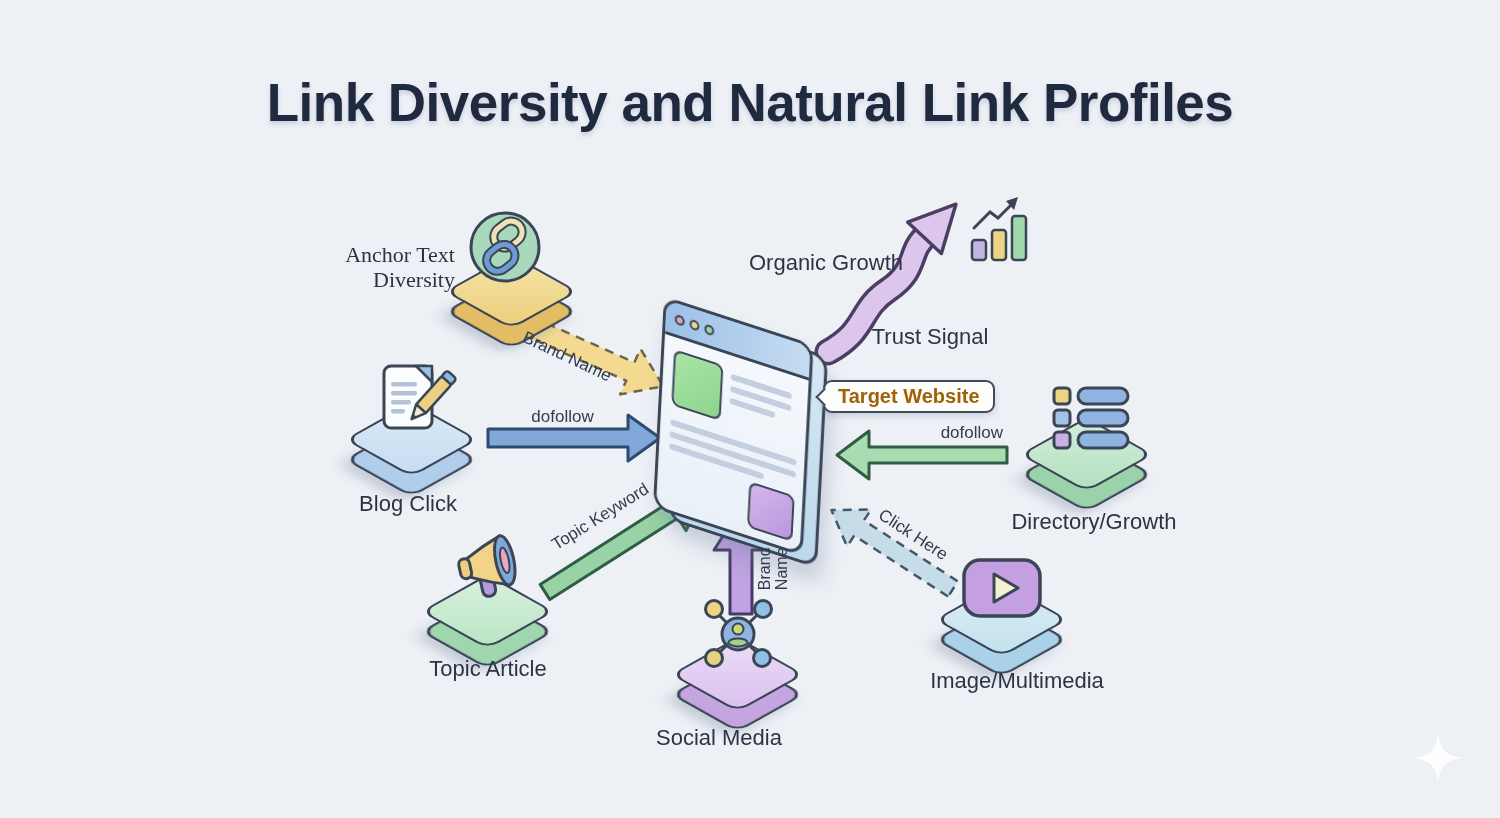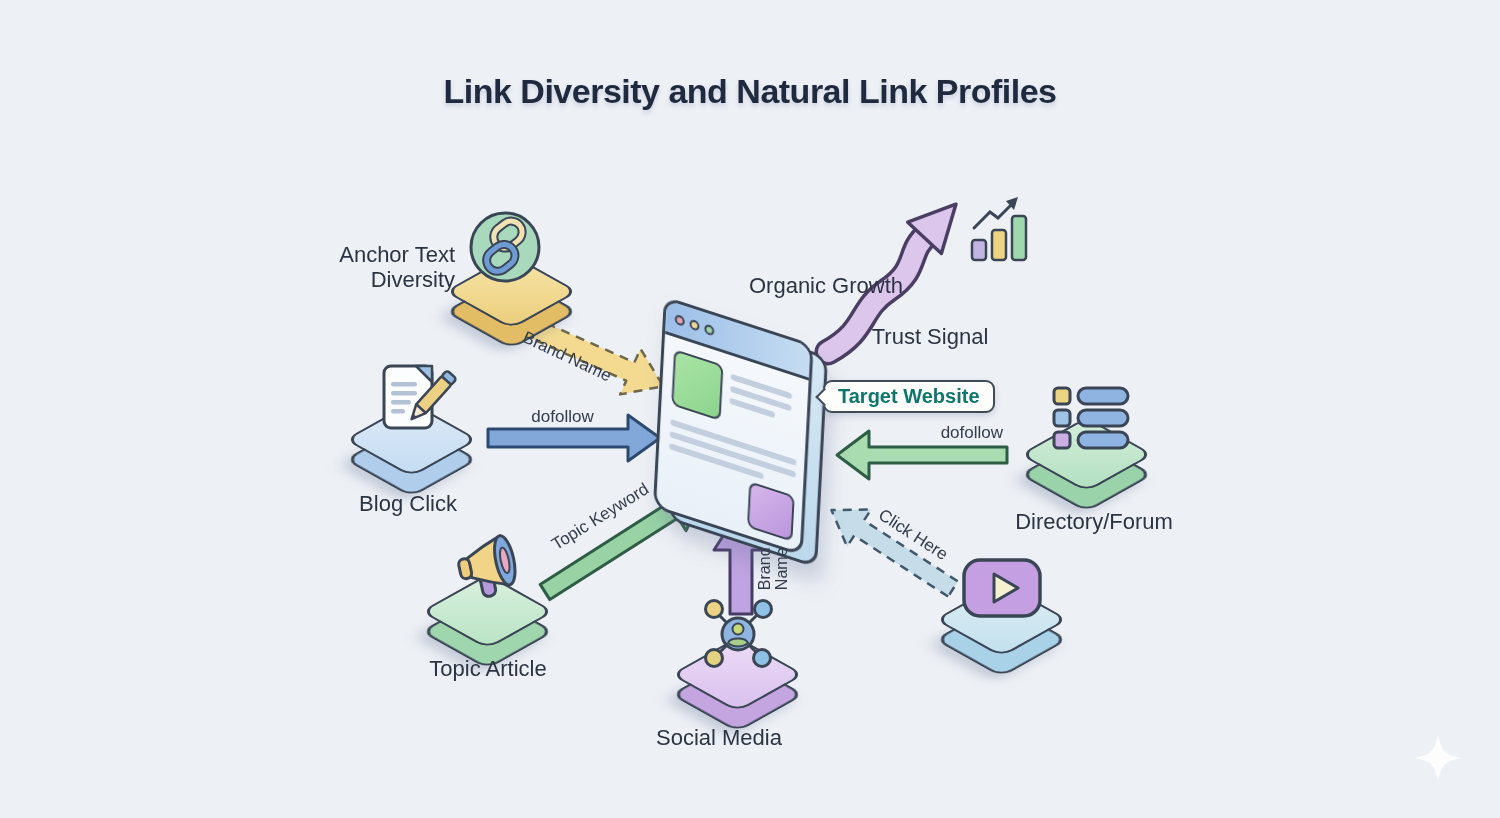--- a/index.html
+++ b/index.html
@@ -9,21 +9,21 @@
     background:#edf0f5;
     position:relative;
     overflow:hidden;
     color:#2e3745;
   }
   .stage { position:absolute; inset:0; width:1500px; height:818px; }
 
   
   .title {
     position:absolute; left:0; top:72px; width:1500px;
-    text-align:center; font-size:34px; font-weight:800;
+    text-align:center; font-size:53px; font-weight:800;
     letter-spacing:-0.5px; color:#1f2a3e;
     text-shadow:0 3px 4px rgba(140,150,185,0.35);
   }
 
   
   .platform { position:absolute; width:135px; height:75px; }
   .p-face {
     position:absolute; left:20px; top:-10px; width:95px; height:95px;
     border:3px solid #3a4555; border-radius:16px;
     transform:scaleY(0.56) rotate(45deg);
@@ -44,21 +44,21 @@
   .plat-green2 .p-face.top{ background:linear-gradient(135deg,#d4eedb,#b2e0c0); }
   .plat-green2 .p-depth   { background:#9ad3aa; }
 
   .icon-abs { position:absolute; }
 
   
   .lbl {
     position:absolute; font-size:22px; font-weight:500; color:#2b3443;
     text-align:center; line-height:1.12;
   }
-  .lbl.right { text-align:right; }
+  .lbl.right { text-align:right;font-family:Liberation Serif, serif; }
   .arrow-lbl {
     position:absolute; font-size:17px; font-weight:500; color:#333d4d;
     text-align:center; line-height:1.05;
   }
 
   
   .browser {
     position:absolute; left:664px; top:296px; width:152px; height:212px;
     transform:rotate(3deg) skewY(15deg); transform-origin:top left;
     filter:drop-shadow(6px 14px 10px rgba(100,115,150,0.28));
@@ -84,21 +84,21 @@
   .blk.green { left:10px; top:46px; width:50px; height:56px;
     background:linear-gradient(135deg,#aae4a4,#8cd48e); }
   .blk.purple { left:92px; top:152px; width:46px; height:46px;
     background:linear-gradient(135deg,#d6b6ec,#ba96dc); }
   .tline { position:absolute; height:6px; border-radius:3px; background:#c3cede; }
 
   
   .bubble {
     position:absolute; left:823px; top:380px;
     background:#fdfdfb; border:2.5px solid #3f4a5a; border-radius:9px;
-    padding:3px 13px; font-size:20px; font-weight:600; color:#0f766e;
+    padding:3px 13px; font-size:20px; font-weight:600; color:#a16207;
     box-shadow:0 3px 6px rgba(100,115,150,0.25); white-space:nowrap;
   }
   .bubble::before {
     content:""; position:absolute; left:-7px; top:50%; width:11px; height:11px;
     background:#fdfdfb; border-left:2.5px solid #3f4a5a; border-bottom:2.5px solid #3f4a5a;
     transform:translateY(-50%) rotate(45deg);
   }
 
   svg.layer { position:absolute; inset:0; }
 </style>
@@ -264,22 +264,23 @@
       <div class="blk purple"></div>
     </div>
   </div>
 
   <div class="bubble">Target Website</div>
 
   <div class="lbl right" style="left:280px; top:243px; width:175px;">Anchor Text Diversity</div>
   <div class="lbl" style="left:333px; top:492px; width:150px;">Blog Click</div>
   <div class="lbl" style="left:408px; top:657px; width:160px;">Topic Article</div>
   <div class="lbl" style="left:640px; top:726px; width:158px;">Social Media</div>
-  <div class="lbl" style="left:1004px; top:510px; width:180px;">Directory/Forum</div>
-  <div class="lbl" style="left:736px; top:251px; width:180px;margin-top:23px;">Organic Growth</div>
+  <div class="lbl" style="left:917px; top:669px; width:200px;">Image/Multimedia</div>
+  <div class="lbl" style="left:1004px; top:510px; width:180px;">Directory/Growth</div>
+  <div class="lbl" style="left:736px; top:251px; width:180px;">Organic Growth</div>
   <div class="lbl" style="left:855px; top:325px; width:150px;">Trust Signal</div>
 
   <div class="arrow-lbl" style="left:508px; top:348px; width:118px; transform:rotate(25deg);">Brand Name</div>
   <div class="arrow-lbl" style="left:505px; top:408px; width:115px;">dofollow</div>
   <div class="arrow-lbl" style="left:533px; top:508px; width:135px; transform:rotate(-32deg);">Topic Keyword</div>
   <div class="arrow-lbl" style="left:745px; top:552px; width:58px; font-size:16px; transform:rotate(-90deg);">Brand Name</div>
   <div class="arrow-lbl" style="left:858px; top:526px; width:110px; transform:rotate(33deg);">Click Here</div>
   <div class="arrow-lbl" style="left:888px; top:424px; width:115px;text-align:right;">dofollow</div>
 
 </div>

